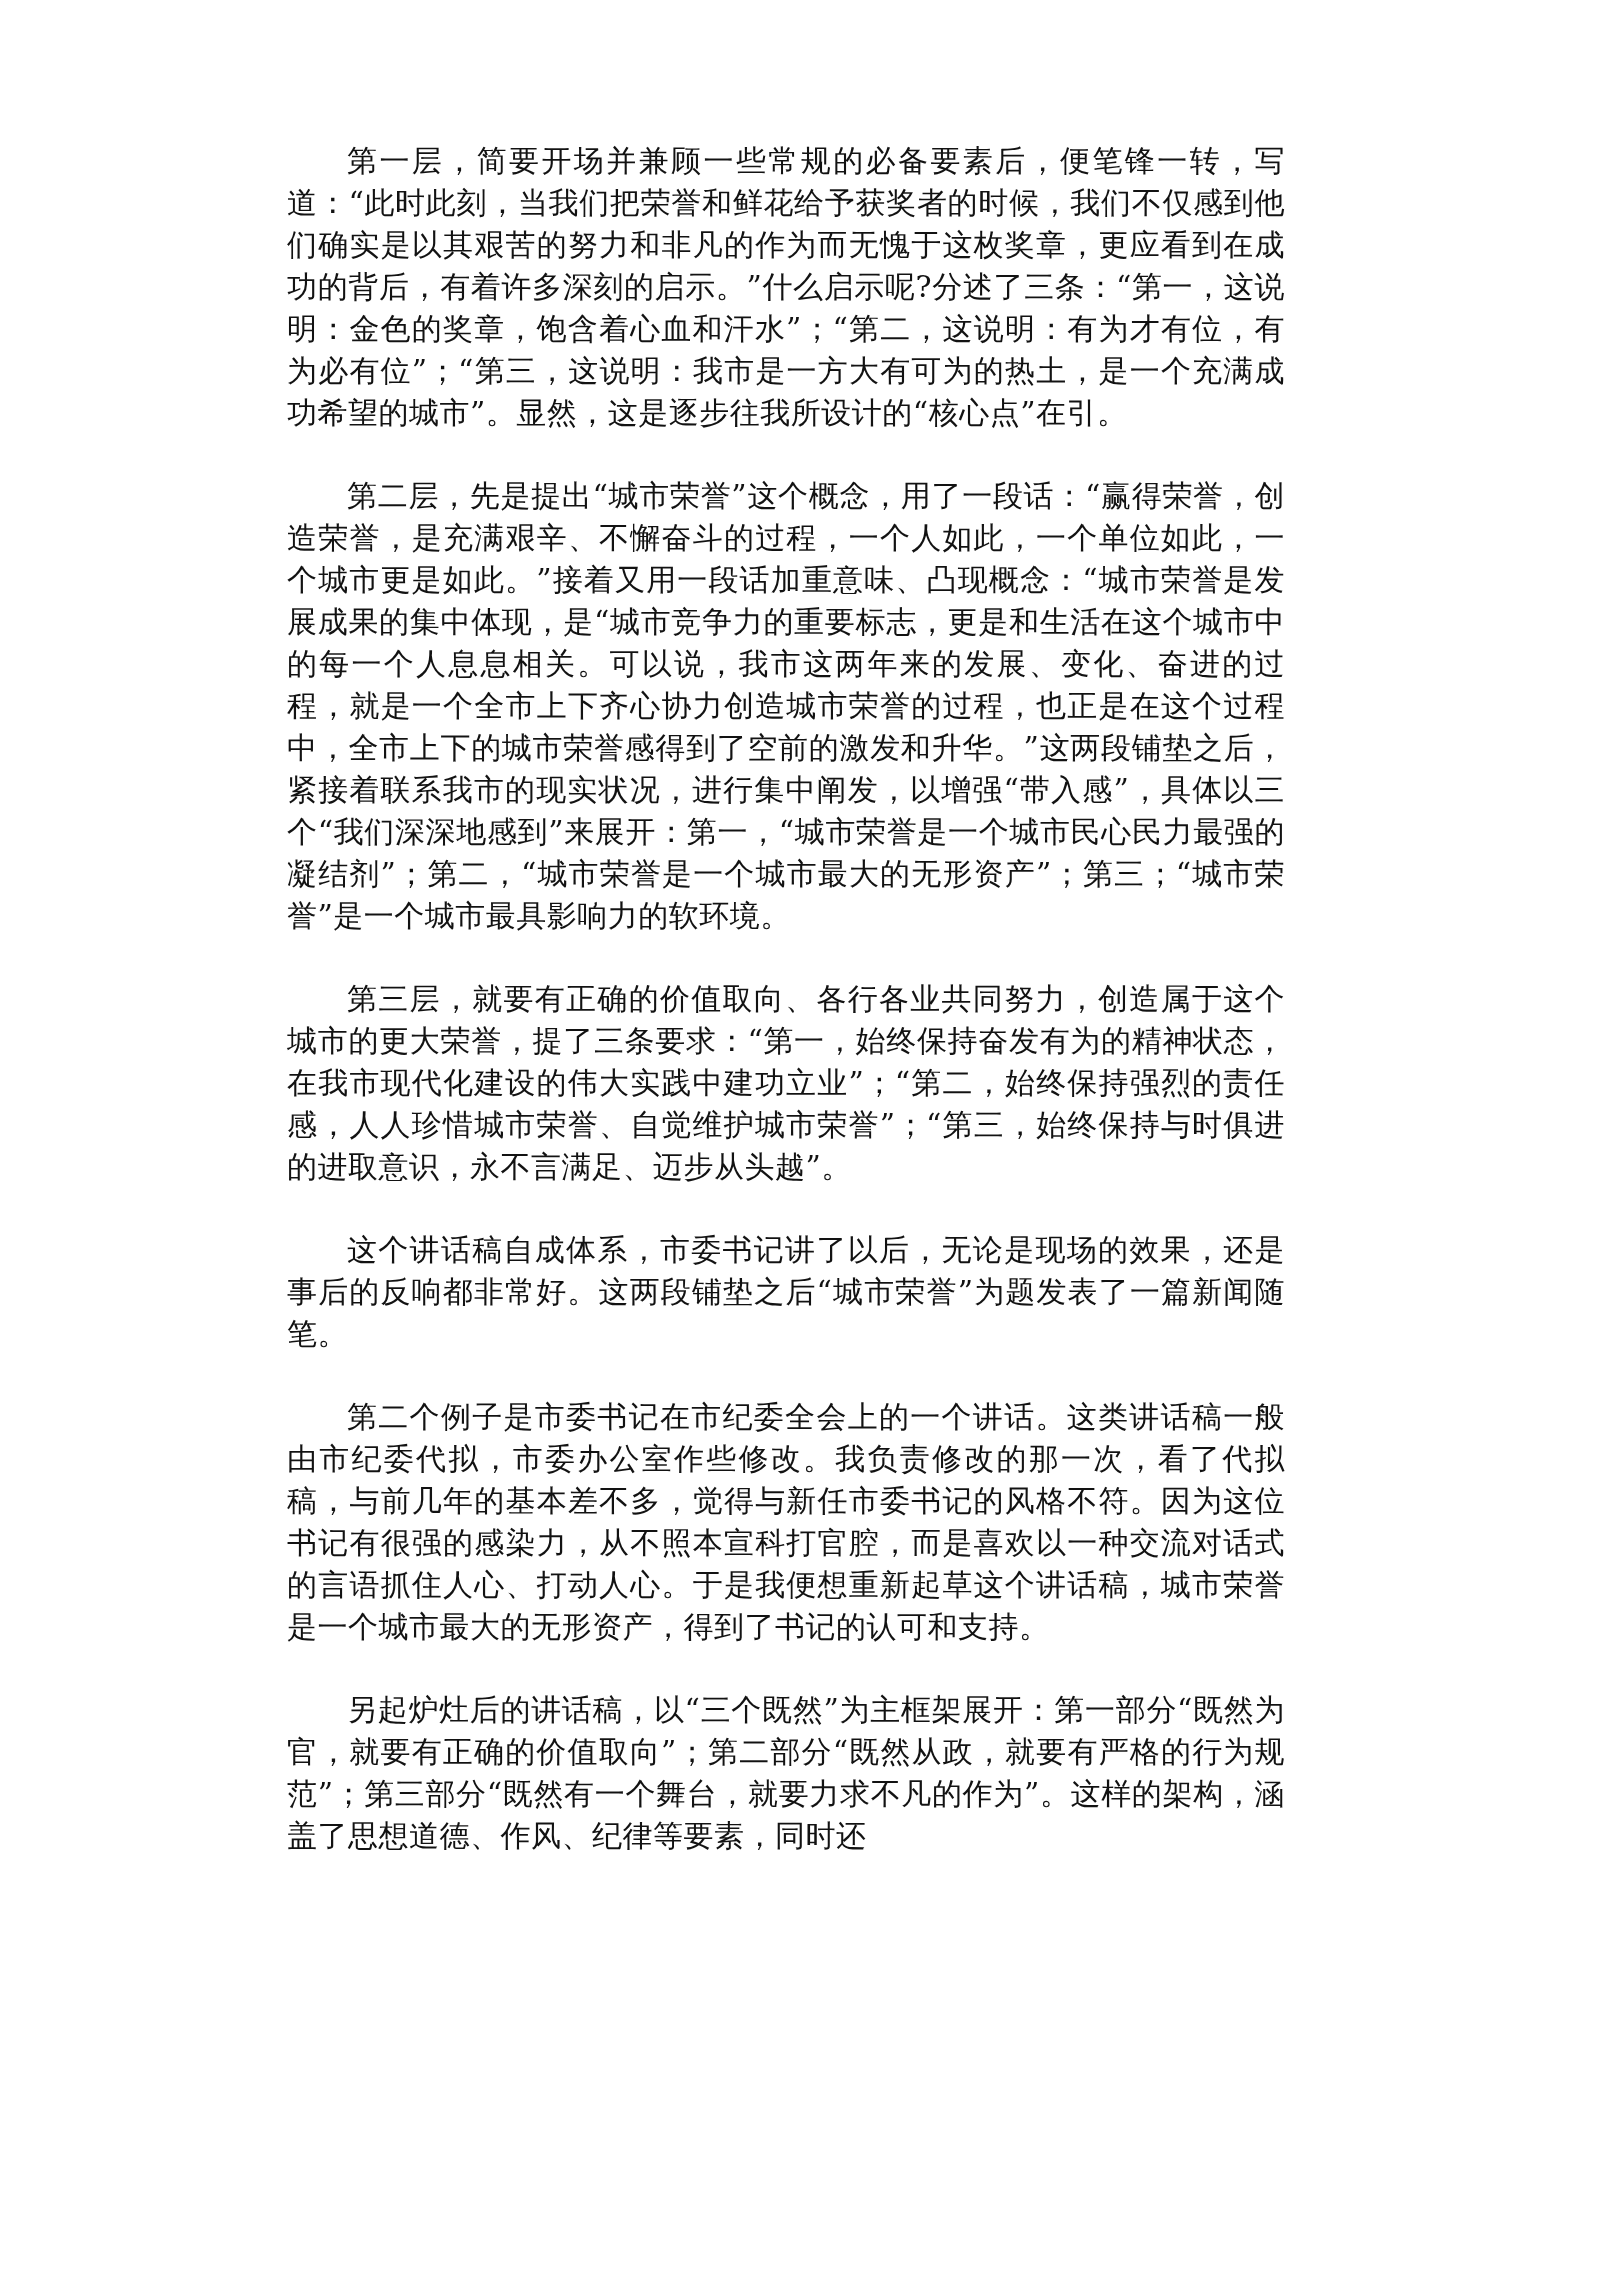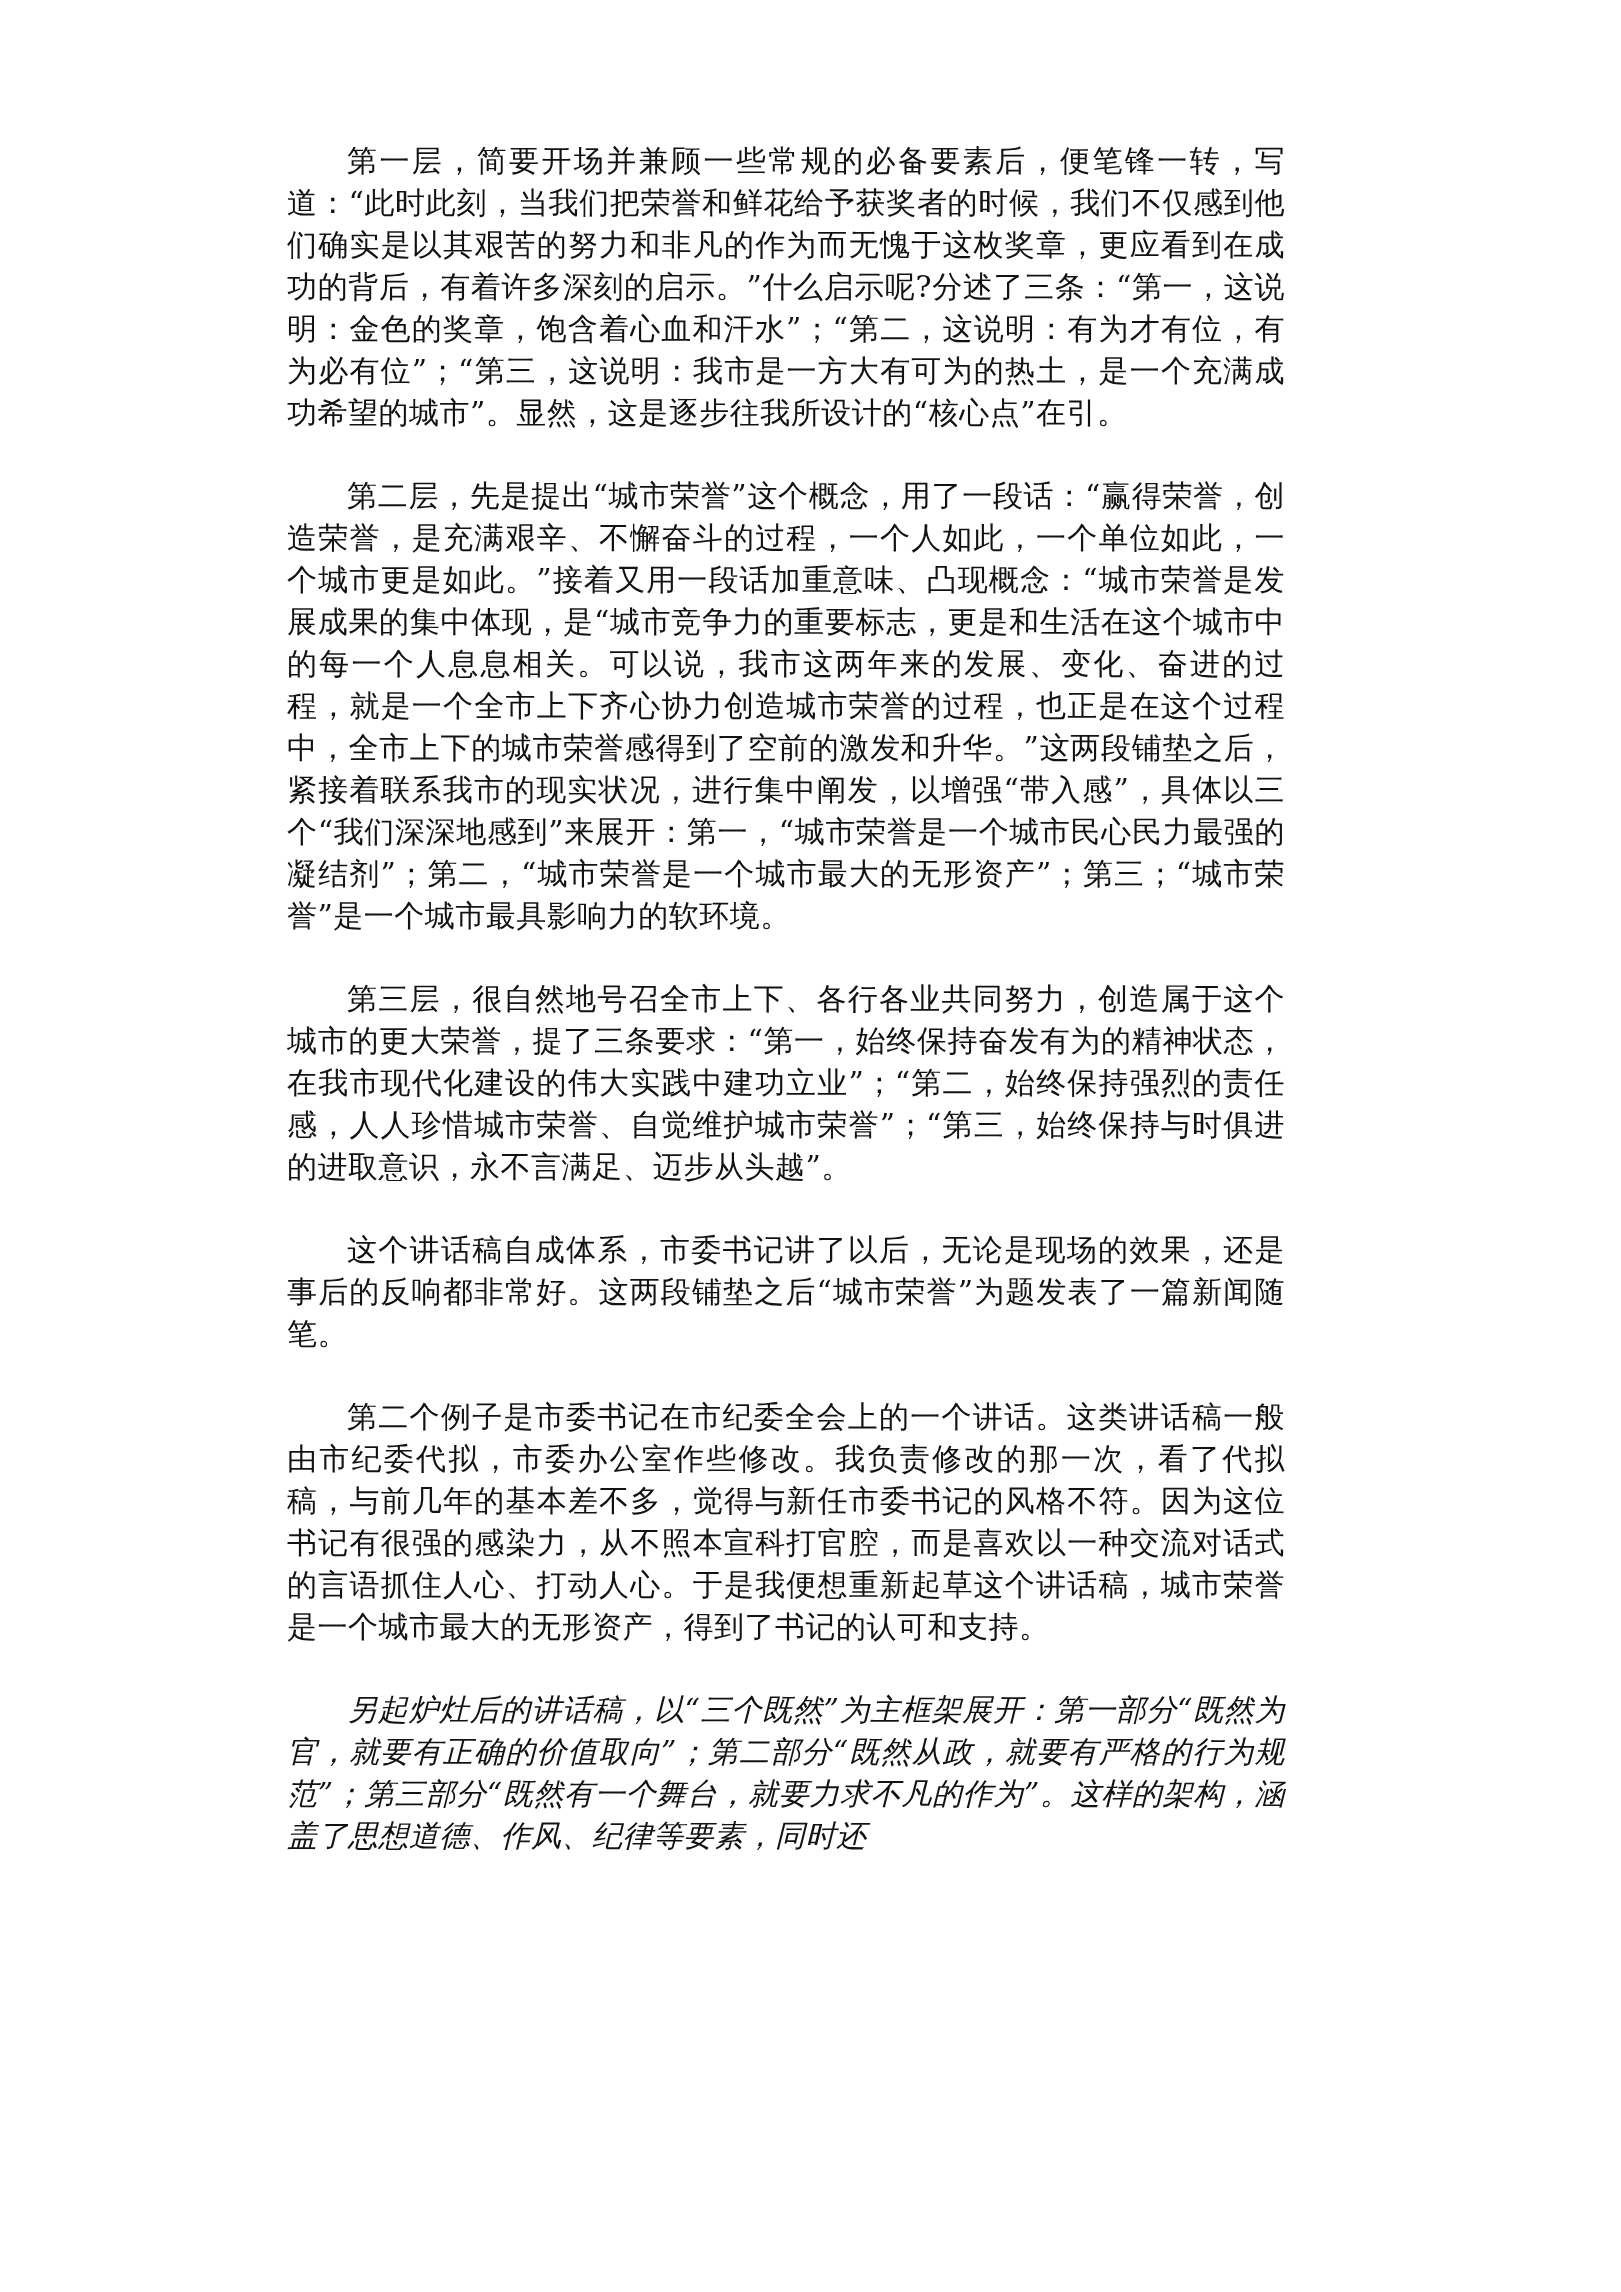--- a/index.html
+++ b/index.html
@@ -25,29 +25,28 @@
     text-justify: inter-ideograph;
     letter-spacing: 0.5px;
   }
   .doc-body p {
     margin: 0 0 41px 0;
     text-indent: 2em;
     word-break: break-all;
   }
   .doc-body p:last-child {
     margin-bottom: 16px;
-    font-style: italic;
   }
 </style>
 </head>
 <body>
 
 <div class="page">
   <div class="doc-body">
     <p>第一层，简要开场并兼顾一些常规的必备要素后，便笔锋一转，写道：“此时此刻，当我们把荣誉和鲜花给予获奖者的时候，我们不仅感到他们确实是以其艰苦的努力和非凡的作为而无愧于这枚奖章，更应看到在成功的背后，有着许多深刻的启示。”什么启示呢?分述了三条：“第一，这说明：金色的奖章，饱含着心血和汗水”；“第二，这说明：有为才有位，有为必有位”；“第三，这说明：我市是一方大有可为的热土，是一个充满成功希望的城市”。显然，这是逐步往我所设计的“核心点”在引。</p>
     <p>第二层，先是提出“城市荣誉”这个概念，用了一段话：“赢得荣誉，创造荣誉，是充满艰辛、不懈奋斗的过程，一个人如此，一个单位如此，一个城市更是如此。”接着又用一段话加重意味、凸现概念：“城市荣誉是发展成果的集中体现，是“城市竞争力的重要标志，更是和生活在这个城市中的每一个人息息相关。可以说，我市这两年来的发展、变化、奋进的过程，就是一个全市上下齐心协力创造城市荣誉的过程，也正是在这个过程中，全市上下的城市荣誉感得到了空前的激发和升华。”这两段铺垫之后，紧接着联系我市的现实状况，进行集中阐发，以增强“带入感”，具体以三个“我们深深地感到”来展开：第一，“城市荣誉是一个城市民心民力最强的凝结剂”；第二，“城市荣誉是一个城市最大的无形资产”；第三；“城市荣誉”是一个城市最具影响力的软环境。</p>
-    <p>第三层，很自然地号召全市上下、各行各业共同努力，创造属于这个城市的更大荣誉，提了三条要求：“第一，始终保持奋发有为的精神状态，在我市现代化建设的伟大实践中建功立业”；“第二，始终保持强烈的责任感，人人珍惜城市荣誉、自觉维护城市荣誉”；“第三，始终保持与时俱进的进取意识，永不言满足、迈步从头越”。</p>
+    <p>第三层，就要有正确的价值取向、各行各业共同努力，创造属于这个城市的更大荣誉，提了三条要求：“第一，始终保持奋发有为的精神状态，在我市现代化建设的伟大实践中建功立业”；“第二，始终保持强烈的责任感，人人珍惜城市荣誉、自觉维护城市荣誉”；“第三，始终保持与时俱进的进取意识，永不言满足、迈步从头越”。</p>
     <p>这个讲话稿自成体系，市委书记讲了以后，无论是现场的效果，还是事后的反响都非常好。这两段铺垫之后“城市荣誉”为题发表了一篇新闻随笔。</p>
     <p>第二个例子是市委书记在市纪委全会上的一个讲话。这类讲话稿一般由市纪委代拟，市委办公室作些修改。我负责修改的那一次，看了代拟稿，与前几年的基本差不多，觉得与新任市委书记的风格不符。因为这位书记有很强的感染力，从不照本宣科打官腔，而是喜欢以一种交流对话式的言语抓住人心、打动人心。于是我便想重新起草这个讲话稿，城市荣誉是一个城市最大的无形资产，得到了书记的认可和支持。</p>
     <p>另起炉灶后的讲话稿，以“三个既然”为主框架展开：第一部分“既然为官，就要有正确的价值取向”；第二部分“既然从政，就要有严格的行为规范”；第三部分“既然有一个舞台，就要力求不凡的作为”。这样的架构，涵盖了思想道德、作风、纪律等要素，同时还</p>
   </div>
 </div>
 
 
 </body></html>

